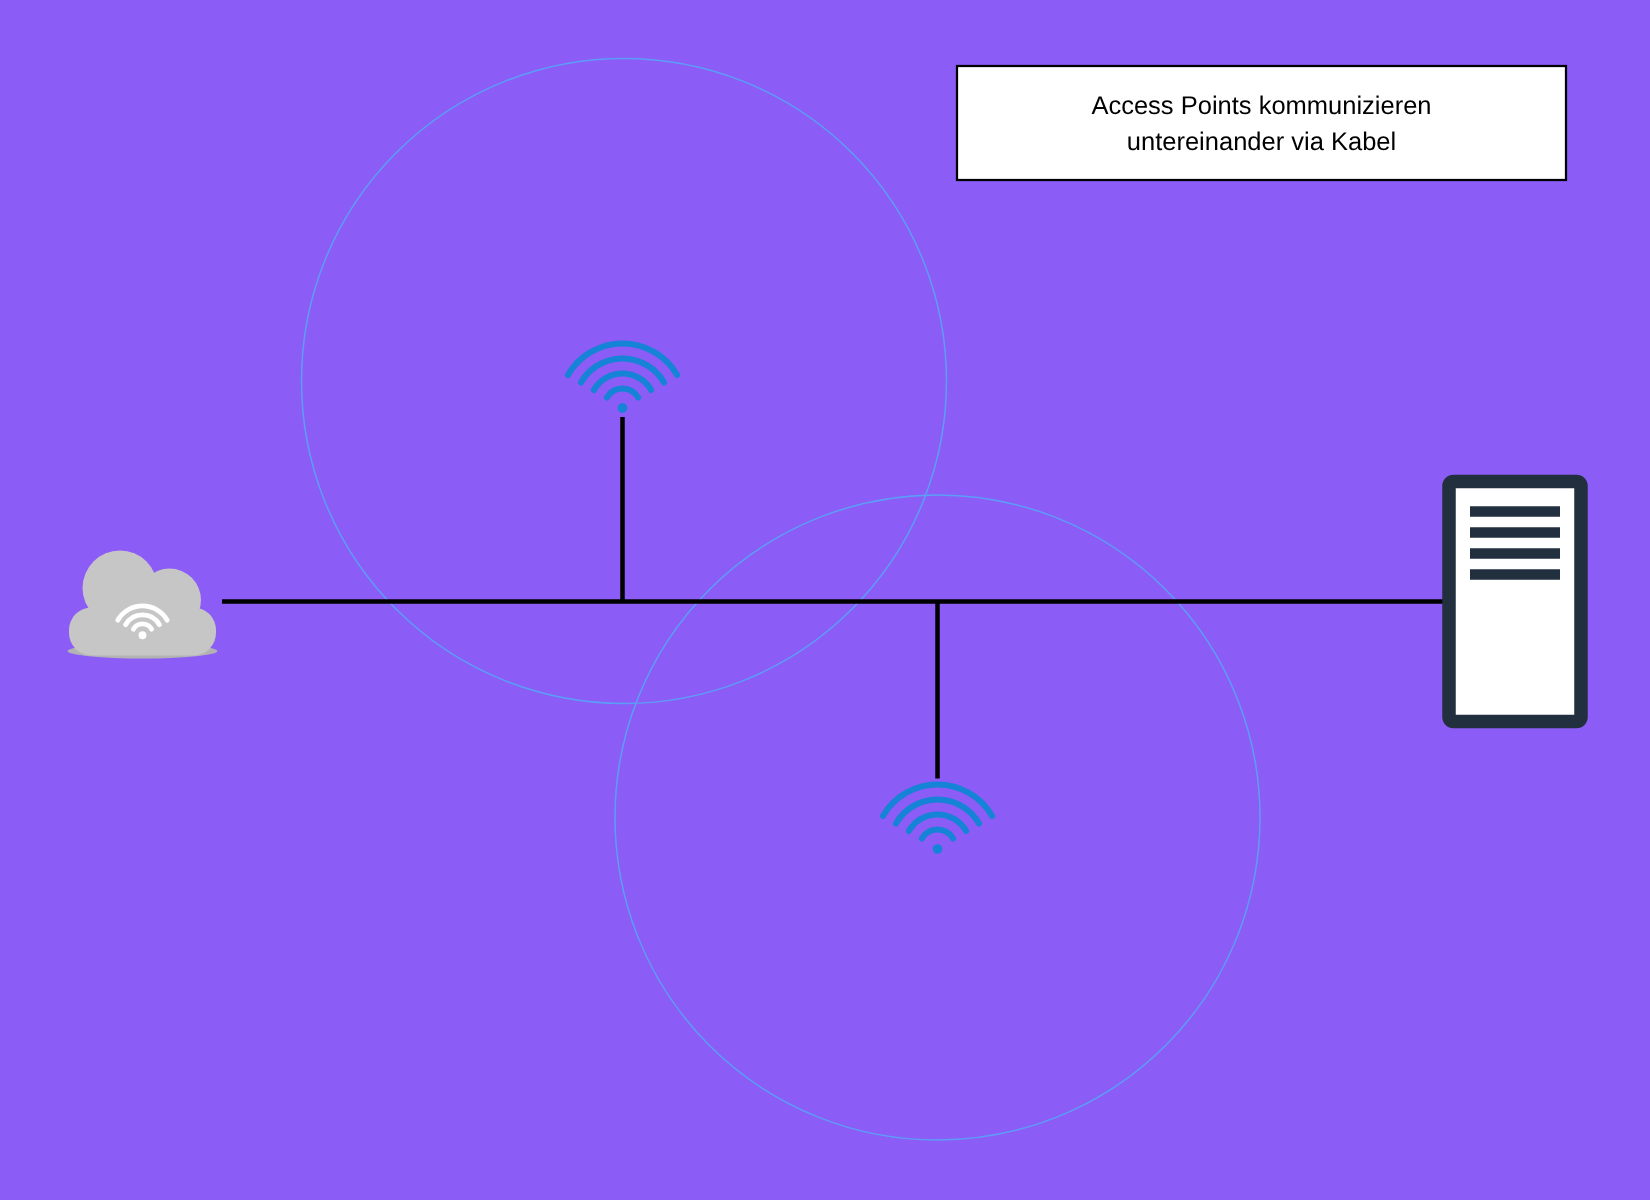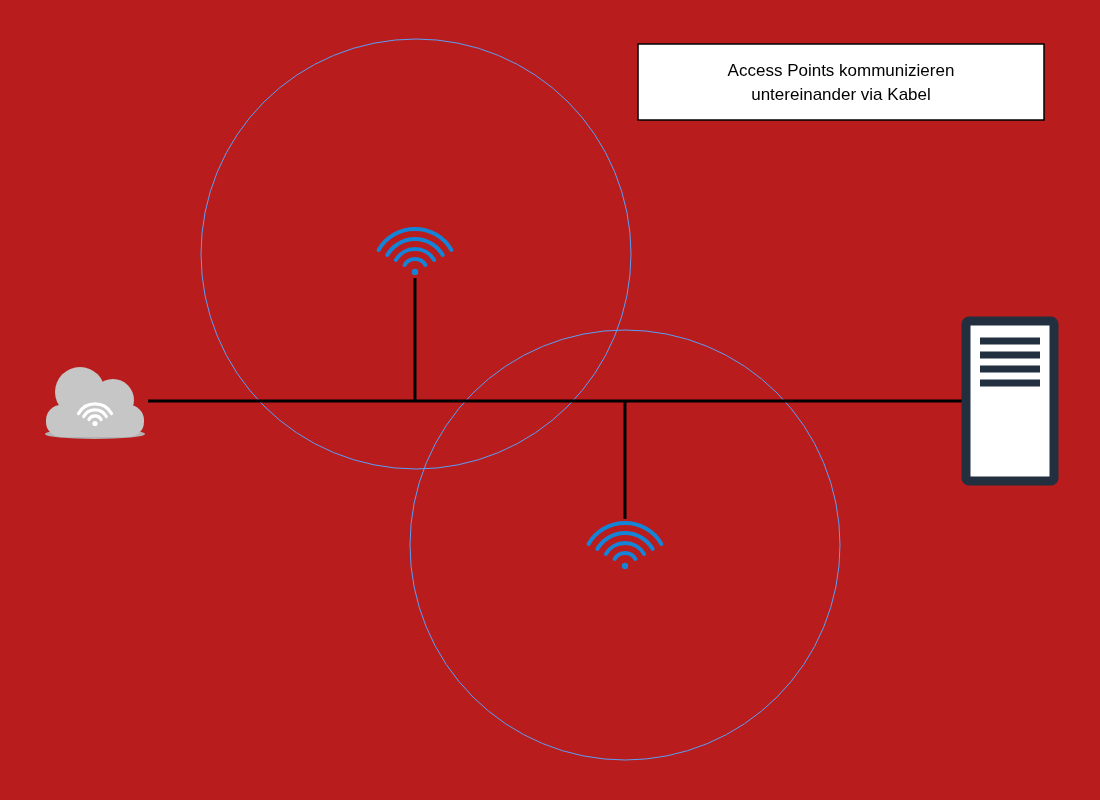--- a/index.html
+++ b/index.html
@@ -5,21 +5,21 @@
   html, body {
     margin: 0;
     padding: 0;
     background: #ffffff;
     font-family: "Liberation Sans", sans-serif;
   }
   .canvas {
     position: relative;
     width: 1100px;
     height: 800px;
-    background: #b91c1c;
+    background: #8b5cf6;
     overflow: hidden;
   }
   svg text {
     font-family: "Liberation Sans", sans-serif;
     font-size: 17px;
   }
 </style>
 </head>
 <body>
 

